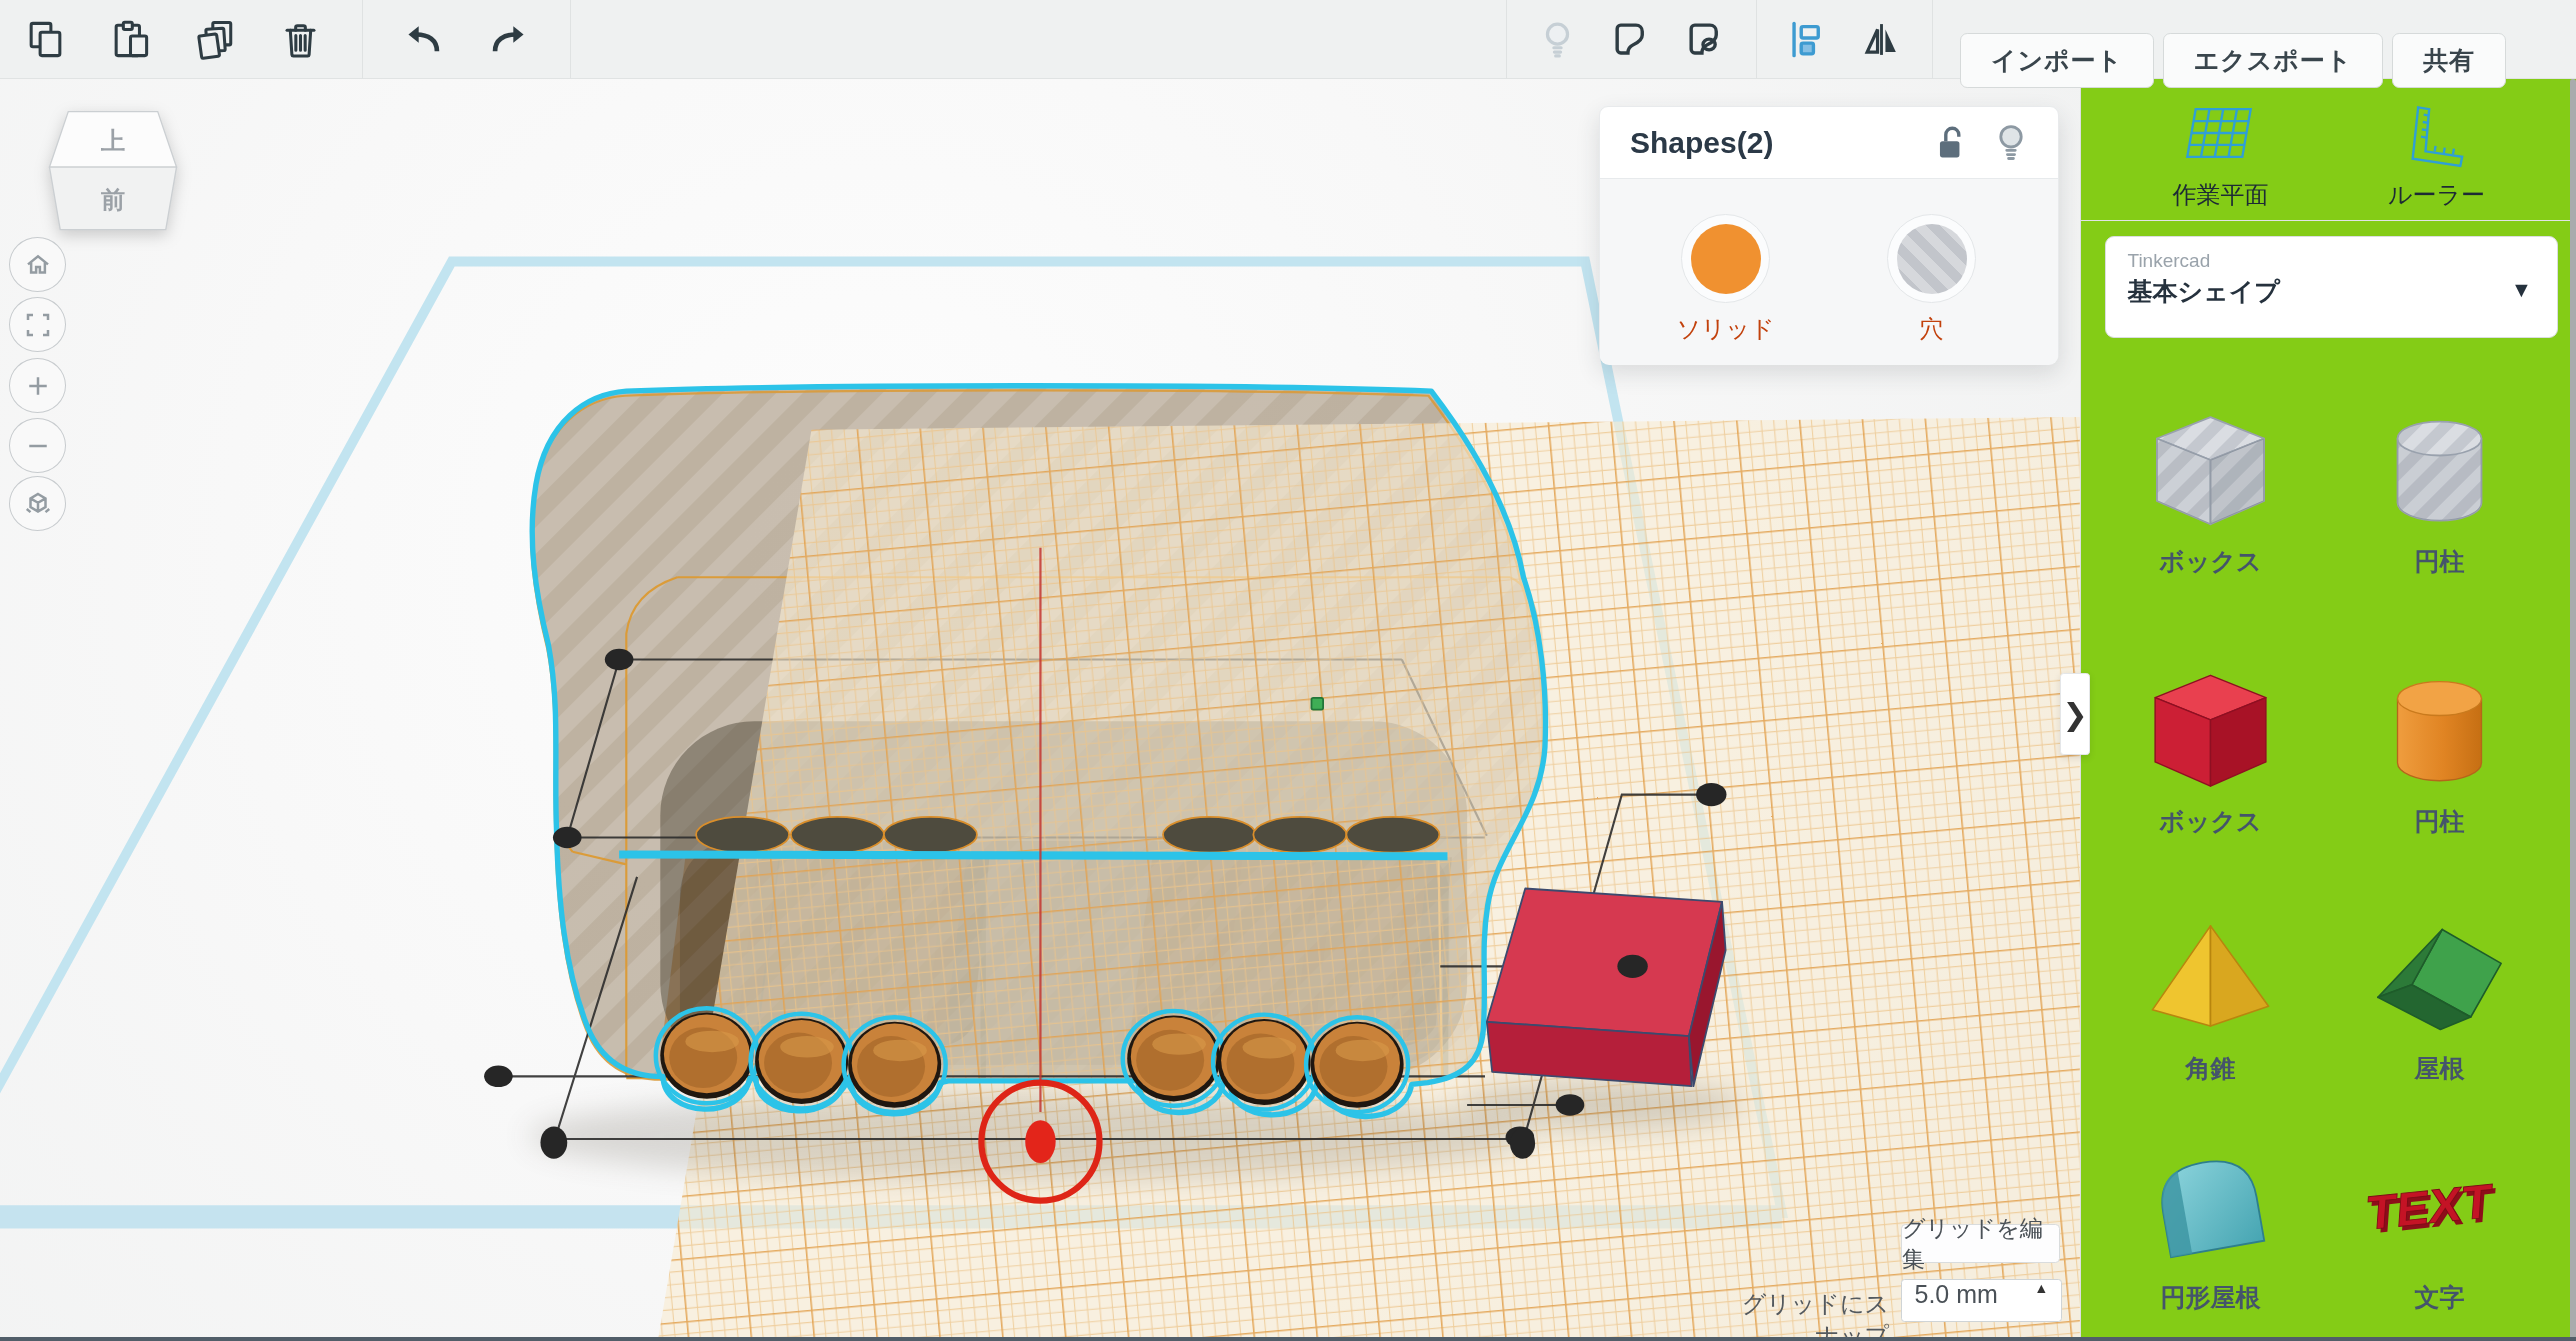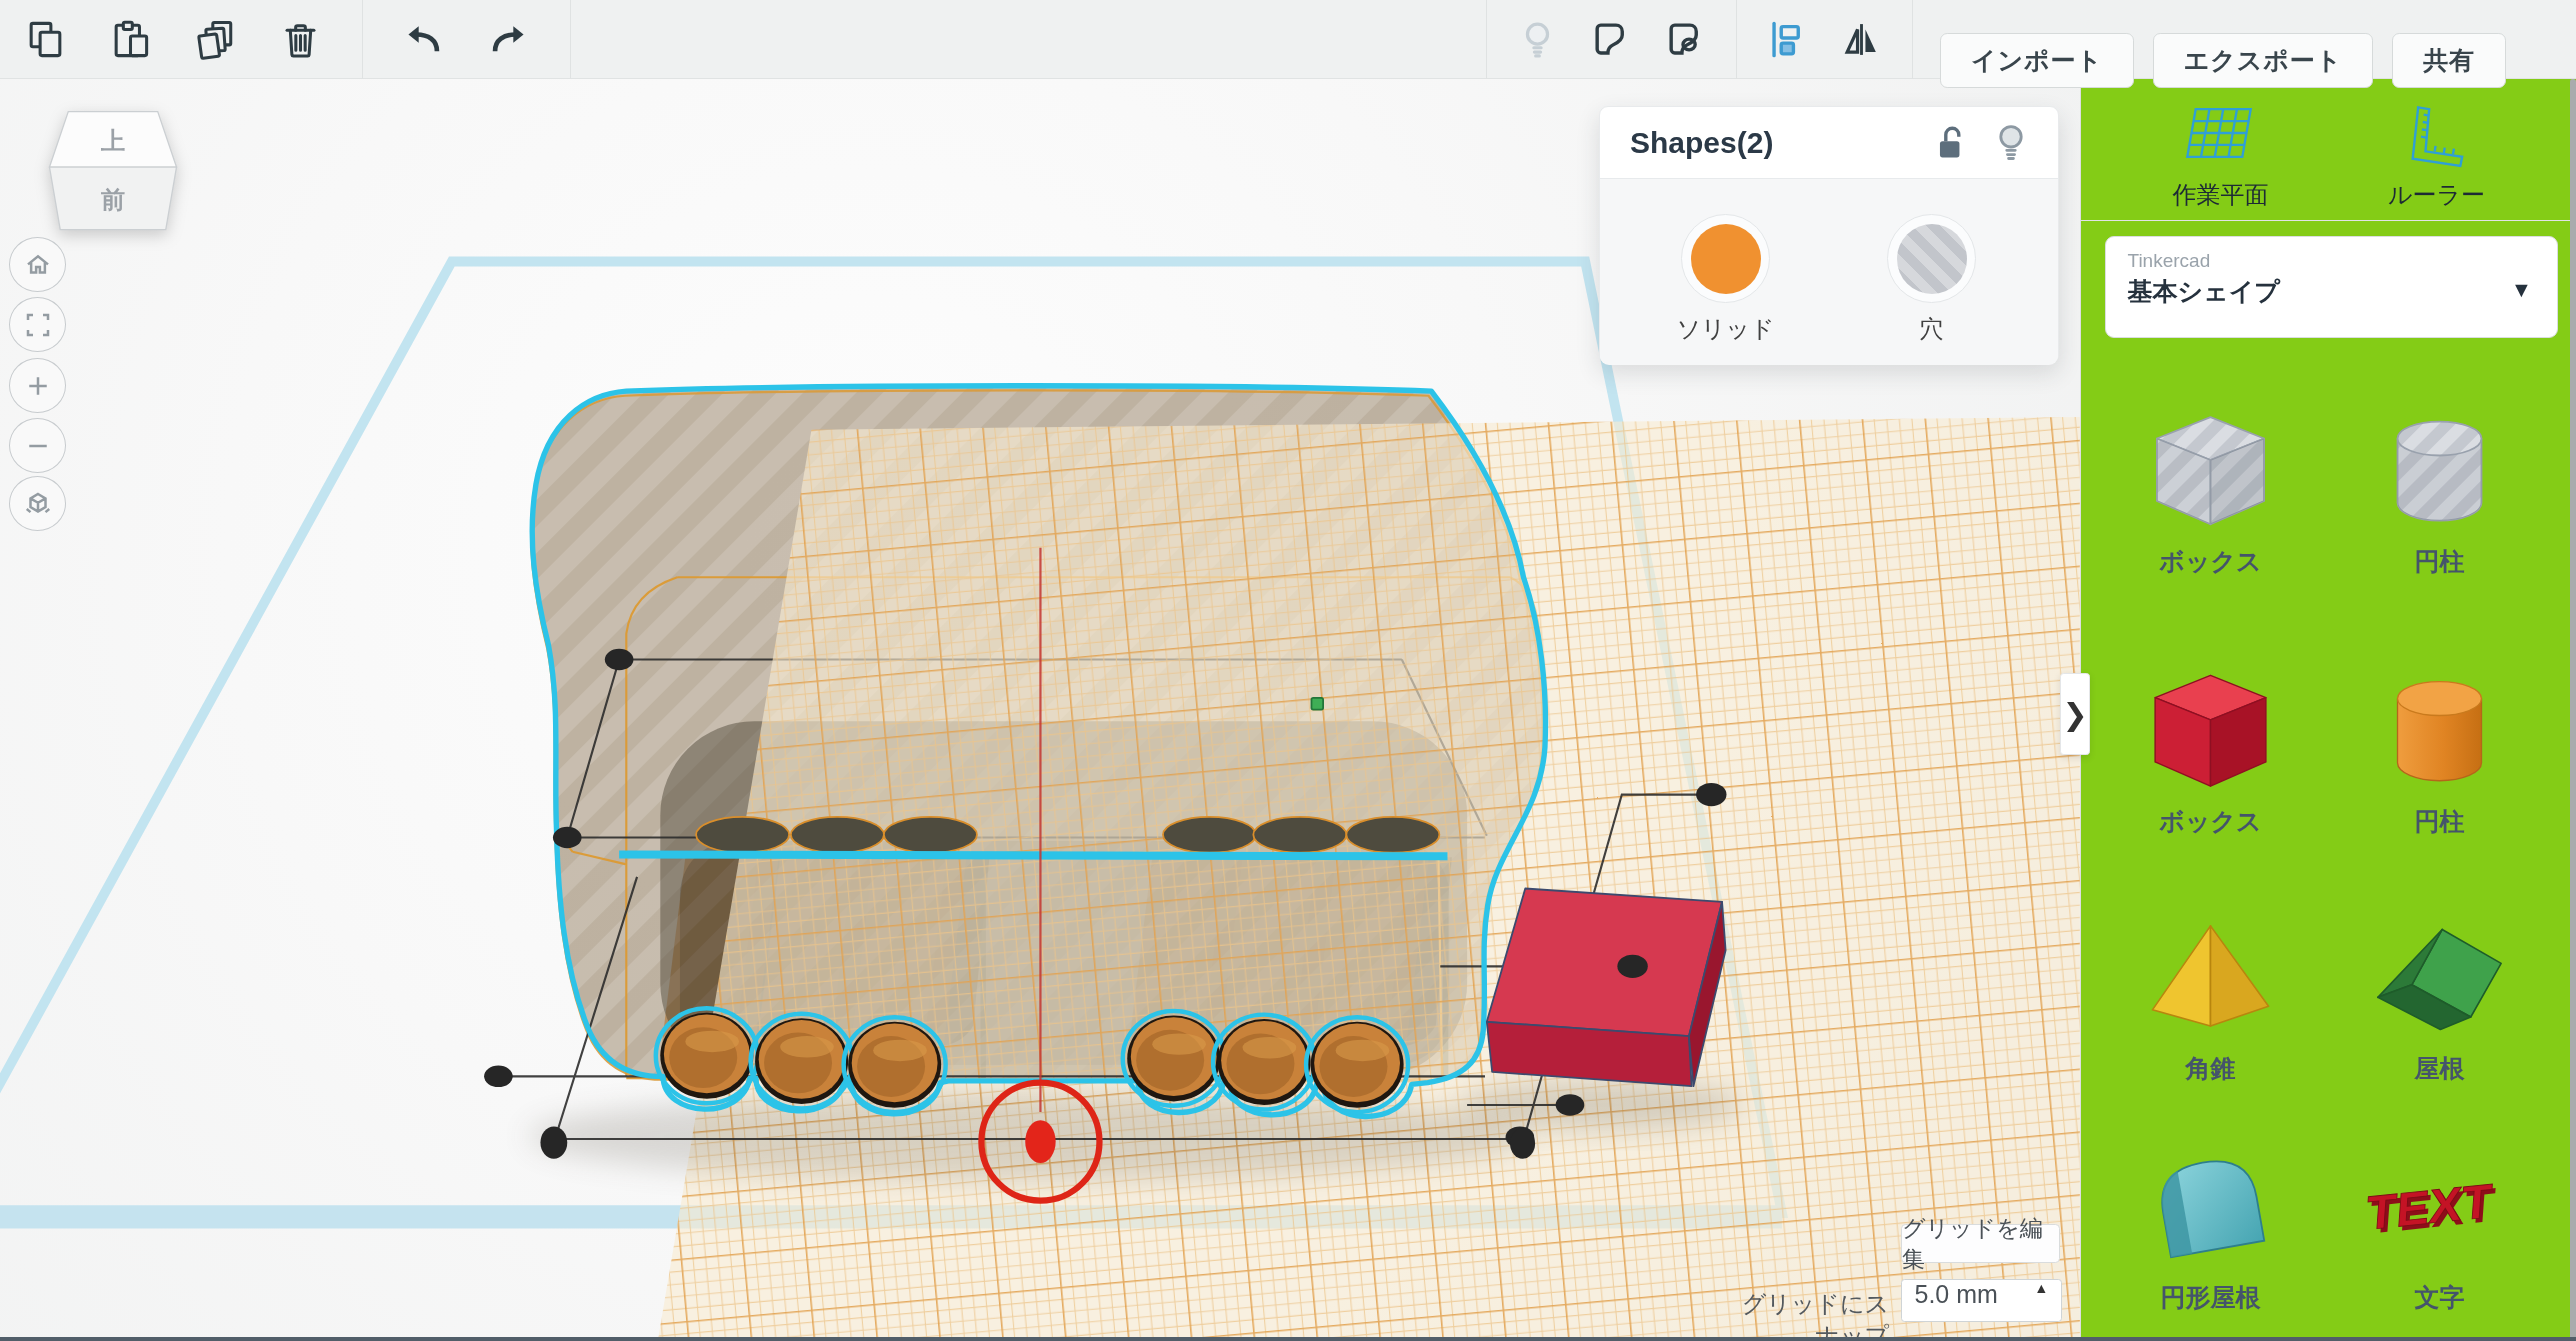--- a/index.html
+++ b/index.html
@@ -11,21 +11,21 @@
   #toolbar { position:absolute; left:0; top:0; width:2576px; height:79px;
     background:#eff1f1; border-bottom:0.9px solid #e0e3e3; display:flex; align-items:center; z-index:40; }
   .tb-sep { width:0.9px; height:79px; background:#dfe2e2; flex:none; }
   .tb-ico { width:47px; height:47px; flex:none; display:flex; align-items:center; justify-content:center; cursor:pointer; }
   .tb-ico svg { width:43px; height:43px; }
   #tb-left { display:flex; align-items:center; gap:38px; padding-left:21.5px; }
   #tb-right { position:absolute; right:70px; top:0; height:79px; display:flex; align-items:center; gap:27px; }
   .tb-btn { height:55px; padding:0 30px; border:0.9px solid #d6dada; border-radius:7.2px;
     background:#fafbfb; color:#39454c; font-size:25px; font-weight:600; letter-spacing:0.9px;
     display:flex; align-items:center; cursor:pointer; }
-  .btn-row { display:flex; gap:19px; align-items:flex-start;margin-top:41px; }
+  .btn-row { display:flex; gap:9px; align-items:flex-start;margin-top:41px; }
 
   
   #canvas { position:absolute; left:0; top:79px; width:2080px; height:1263px;
     background:radial-gradient(circle at 42% 38%, #fdfdfd 0%, #f8f8f8 45%, #f0f1f1 100%); overflow:hidden; }
   #scene { position:absolute; left:0; top:0; }
 
   
   #viewcube { position:absolute; left:45px; top:29px; width:136px; height:132px;
     filter:drop-shadow(0 5.4px 7.2px rgba(0,0,0,.18)); cursor:pointer; }
   .nav-btn { position:absolute; left:9px; width:57px; height:55px; border-radius:50%;
@@ -37,21 +37,21 @@
   #shapes-panel { position:absolute; left:1599px; top:27px; width:460px; height:258px;
     border-radius:9px; background:#fff; border:0.9px solid #e8eaec;
     box-shadow:0 9px 23px rgba(40,50,60,.14); z-index:30; }
   #shapes-panel .hd { height:72px; display:flex; align-items:center; padding:0 30px;
     border-bottom:0.9px solid #e7eaec; }
   #shapes-panel .hd .title { font-size:30px; font-weight:700; color:#2b3947; flex:1; }
   #shapes-panel .bd { position:relative; height:186px; background:#f6f7f8; border-radius:0 0 9px 9px; }
   .chip { position:absolute; width:89px; height:89px; border-radius:50%;
     background:#fbfcfd; border:0.9px solid #e4e7e9; display:flex; align-items:center; justify-content:center; cursor:pointer; }
   .chip .dot { width:70px; height:70px; border-radius:50%; }
-  .chip-label { position:absolute; width:143px; text-align:center; font-size:24px; color:#404040; }
+  .chip-label { position:absolute; width:143px; text-align:center; font-size:24px; color:#c2410c; }
 
   
   #collapse-tab { position:absolute; left:2060px; top:673px; width:30px; height:82px; background:#fff;
     border:0.9px solid #e4e6e8; border-radius:3.6px; box-shadow:0 2.7px 7.2px rgba(0,0,0,.10);
     display:flex; align-items:center; justify-content:center; font-size:30px; color:#333; z-index:35; cursor:pointer; }
 
   
   #edit-grid-btn { position:absolute; left:1901px; top:1145px; width:159px; height:39px;
     background:#fdfdfe; border:0.9px solid #d9dcdd; border-radius:4.5px; display:flex; align-items:center;
     justify-content:center; font-size:23px; color:#4a5157; cursor:pointer; z-index:20; }

